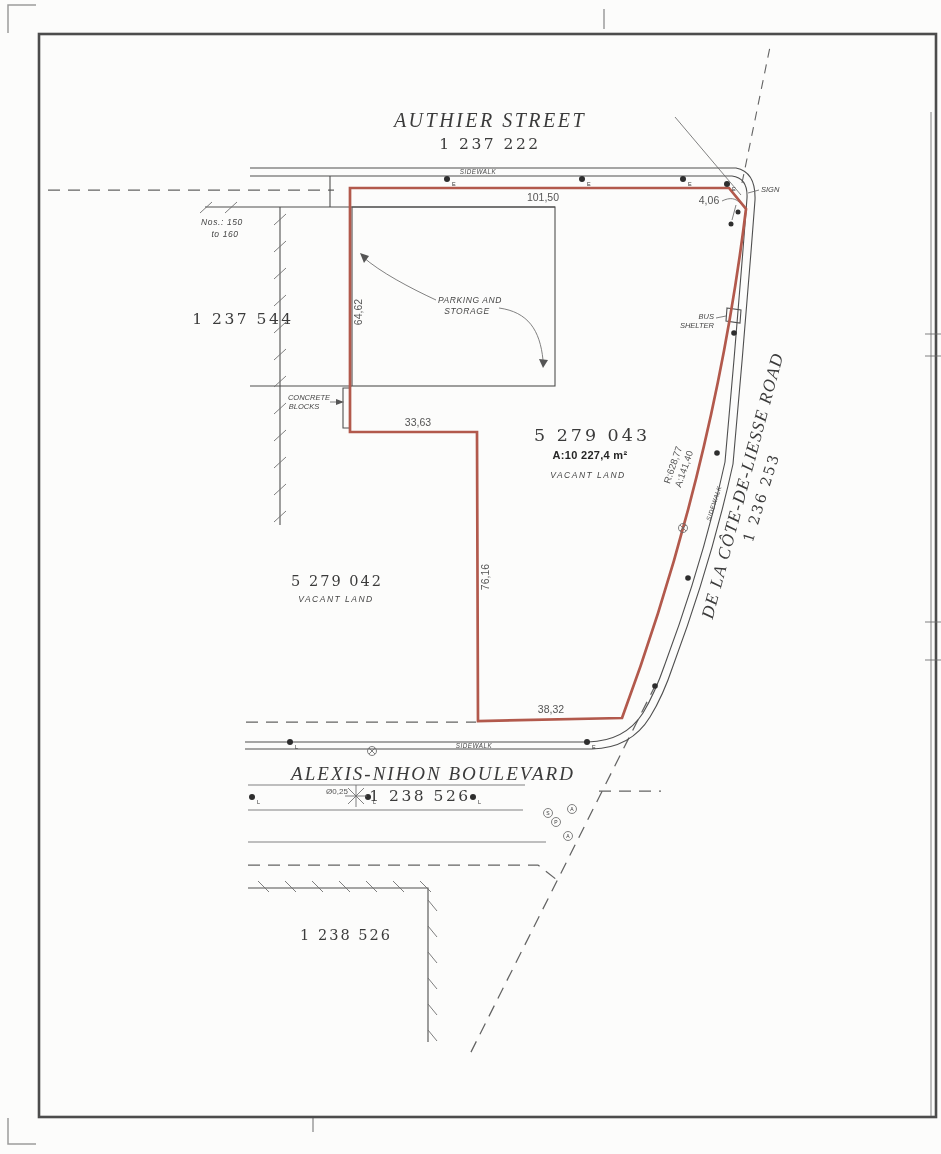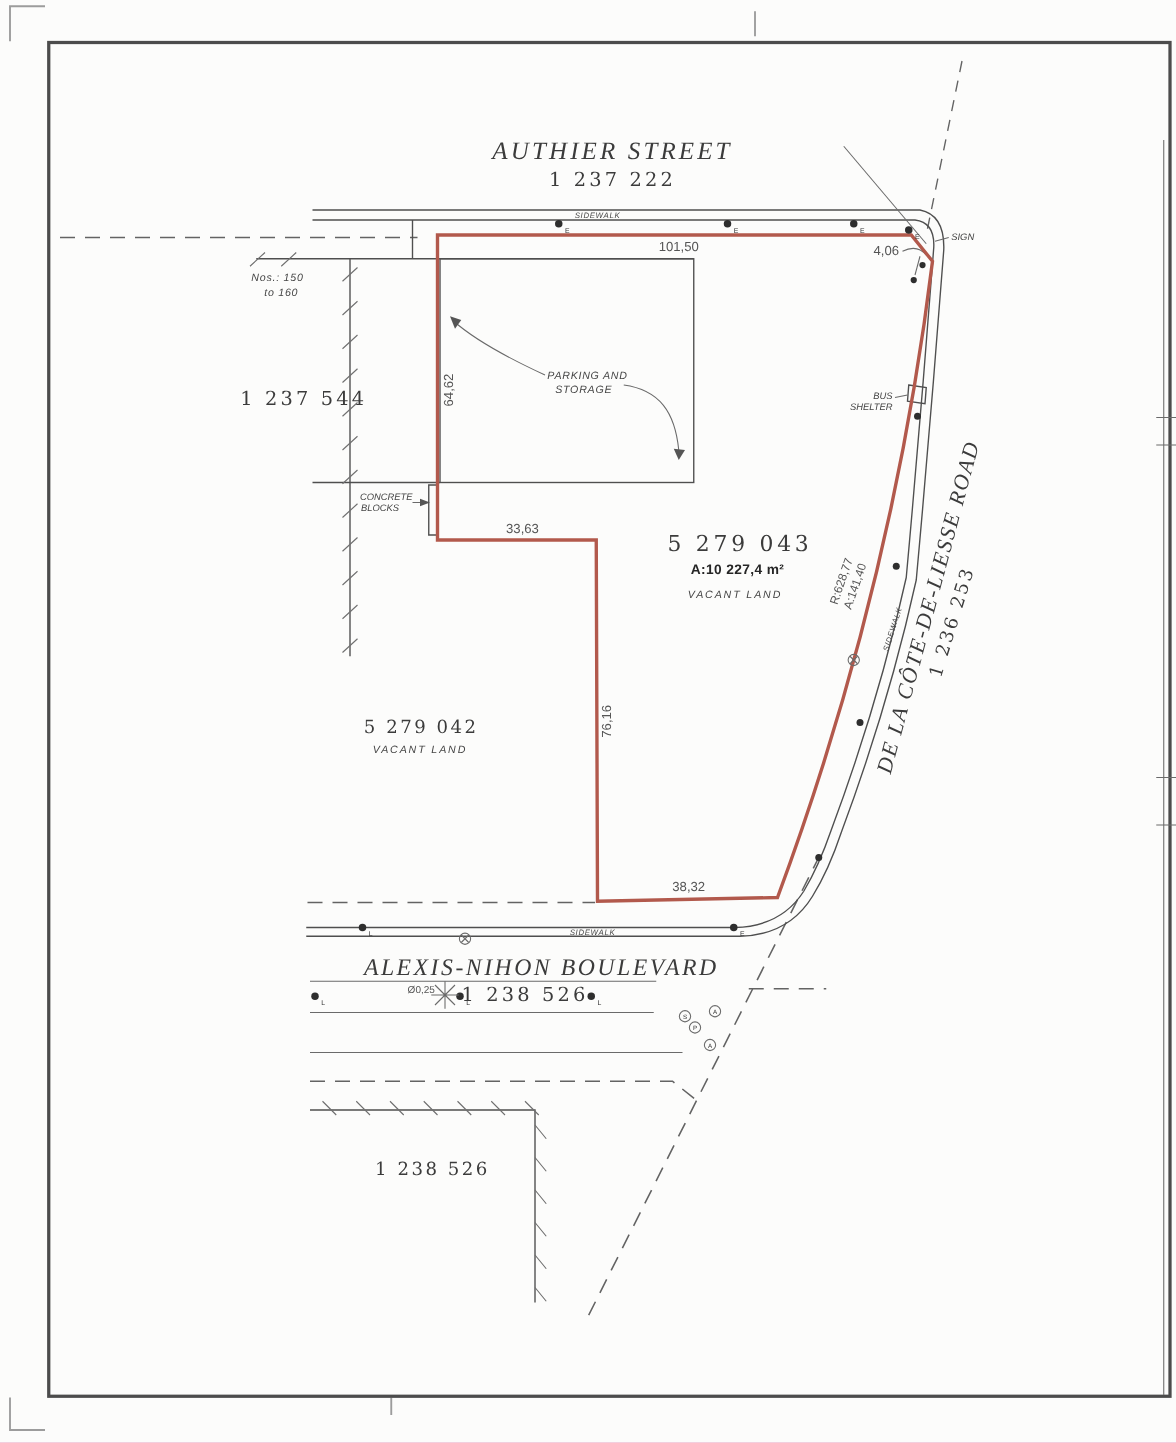--- a/index.html
+++ b/index.html
@@ -1,17 +1,17 @@
 <!DOCTYPE html>
 <html><head>
 <meta charset="utf-8">
 <style>
   html,body{margin:0;padding:0;background:#eceme8;}
   body{background:#e9e9e6;display:flex;justify-content:center;}
-  .sheet{width:941px;height:1154px;background:#ec4899;position:relative;overflow:hidden;}
+  .sheet{width:941px;height:1154px;background:#1d4ed8;position:relative;overflow:hidden;}
   svg{display:block;}
   
   .ln{stroke:#4f4f4f;stroke-width:1.1;fill:none;}
   .ln-thin{stroke:#6a6a6a;stroke-width:0.85;fill:none;}
   .dash{stroke:#636363;stroke-width:1.25;fill:none;stroke-dasharray:12 8;}
   .dash2{stroke:#636363;stroke-width:1.1;fill:none;stroke-dasharray:9 7;}
   .red{stroke:#b2594c;stroke-width:2.7;fill:none;stroke-linejoin:miter;}
   .hatch{stroke:#6f6f6f;stroke-width:0.9;fill:none;}
   .crop{stroke:#9c9c9c;stroke-width:1.5;fill:none;}
   .border{stroke:#4c4c4c;stroke-width:2.6;fill:none;}

